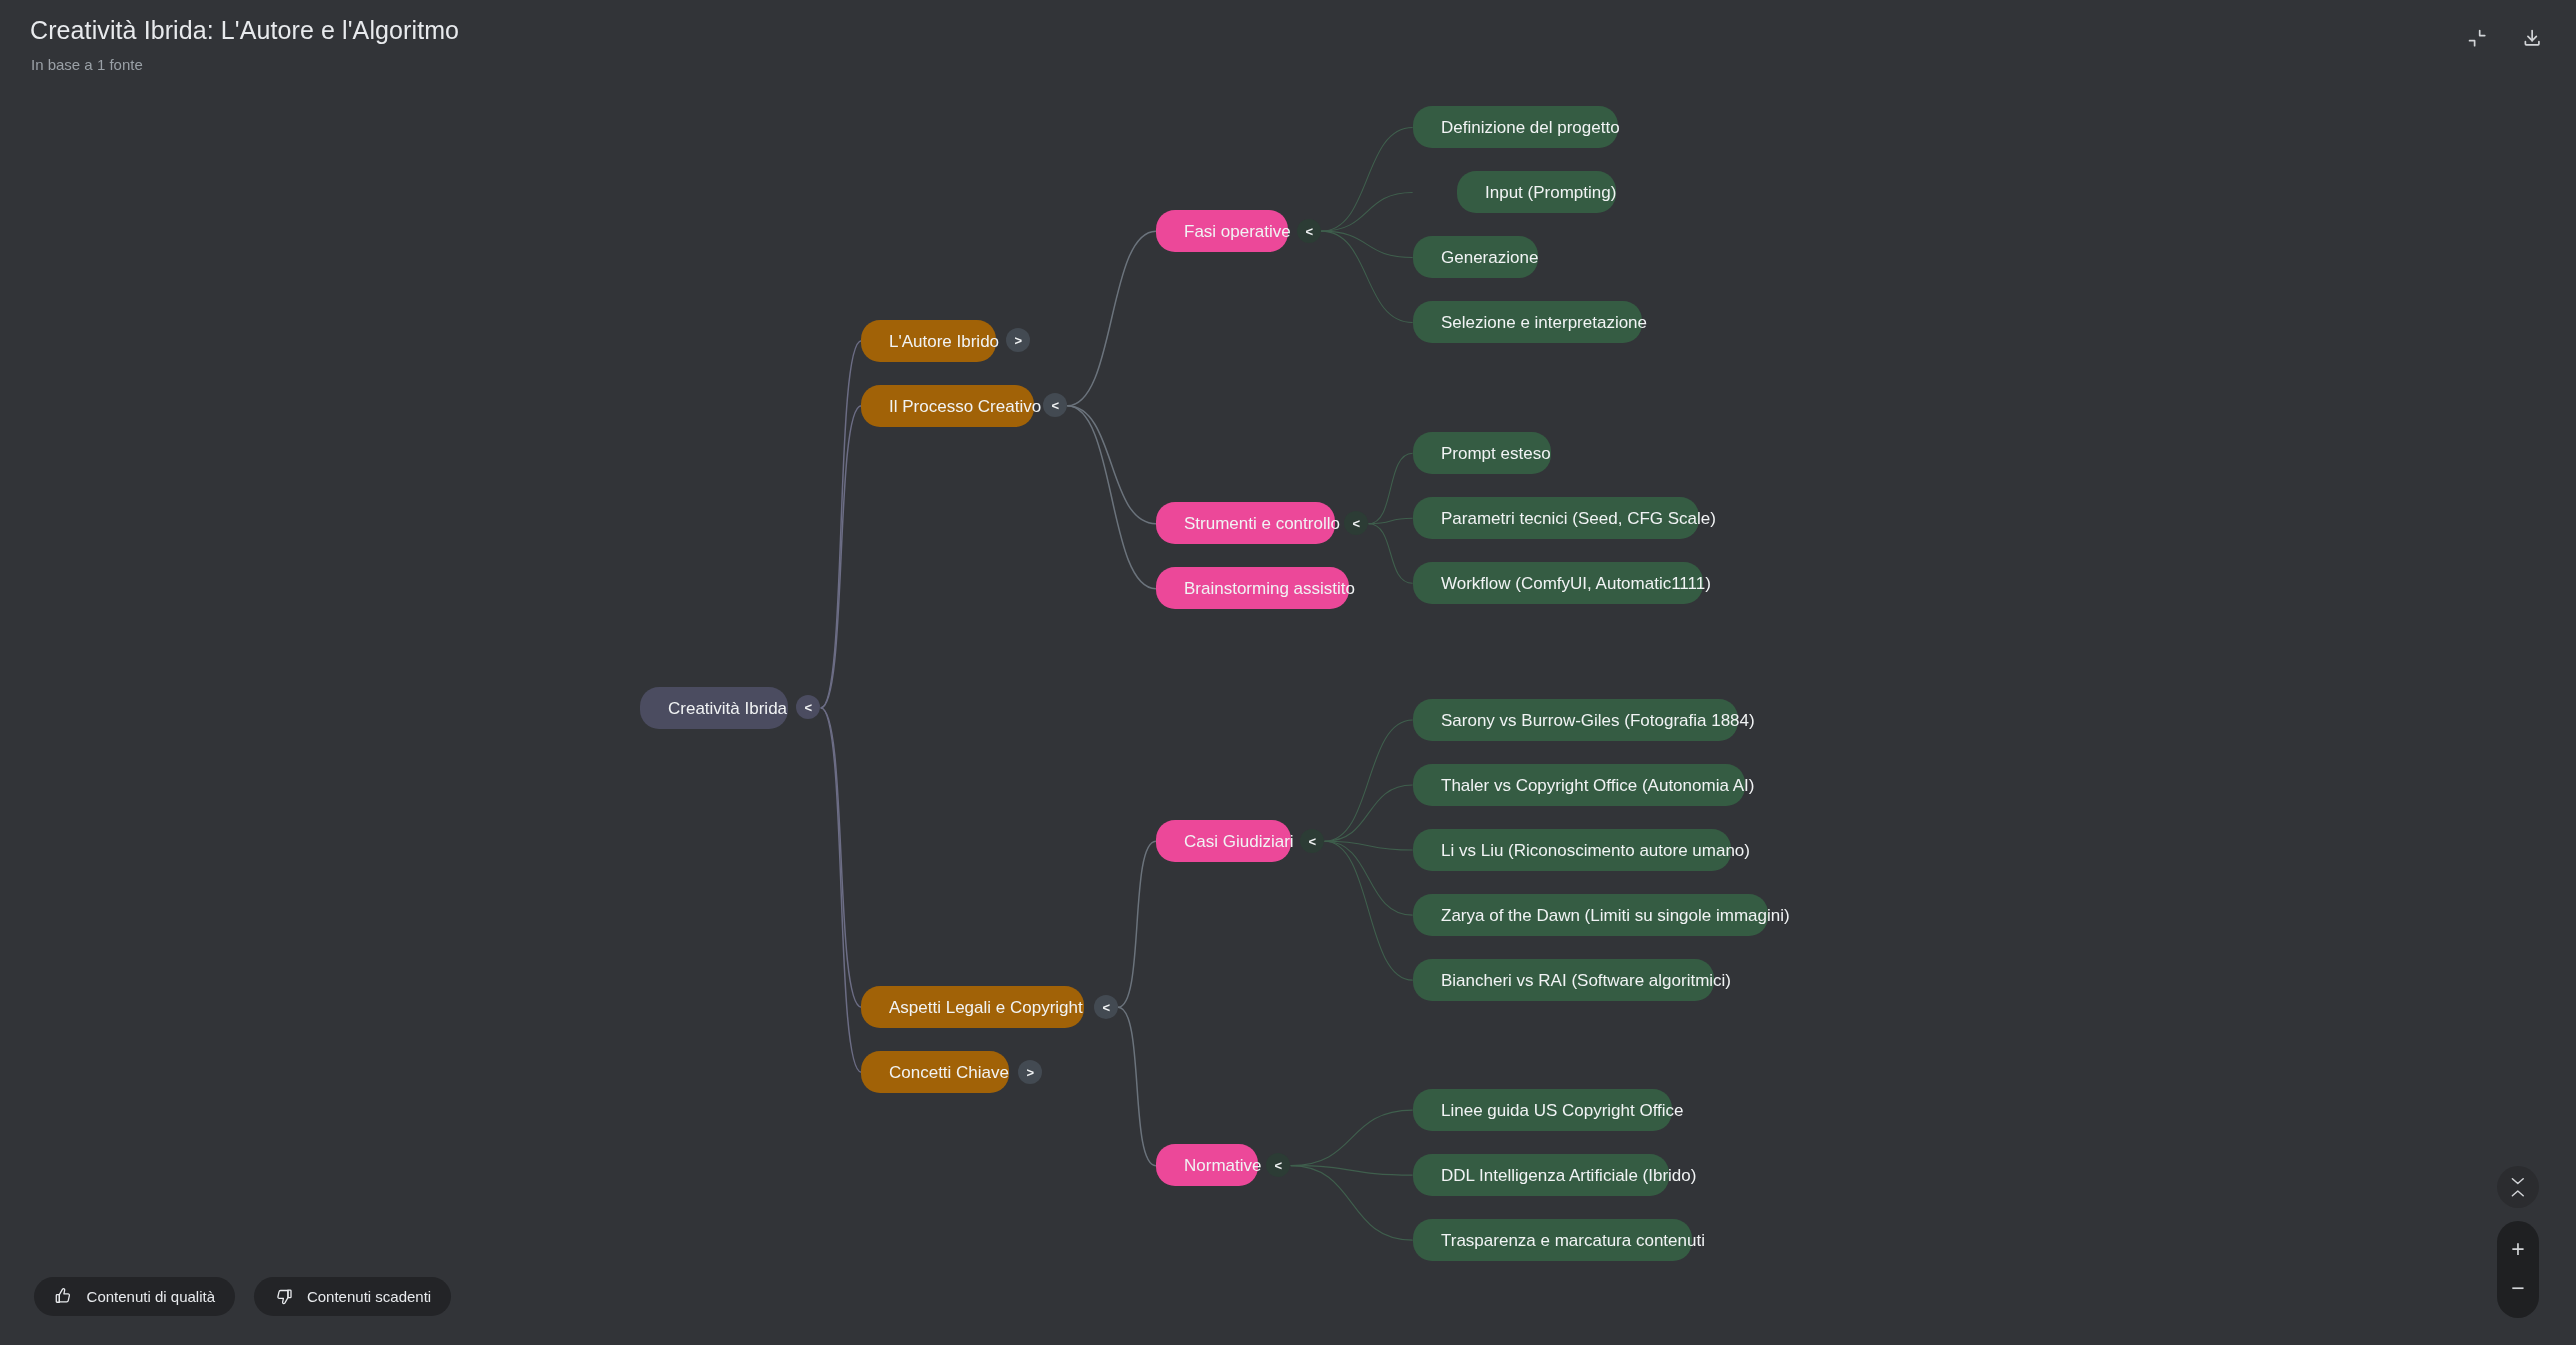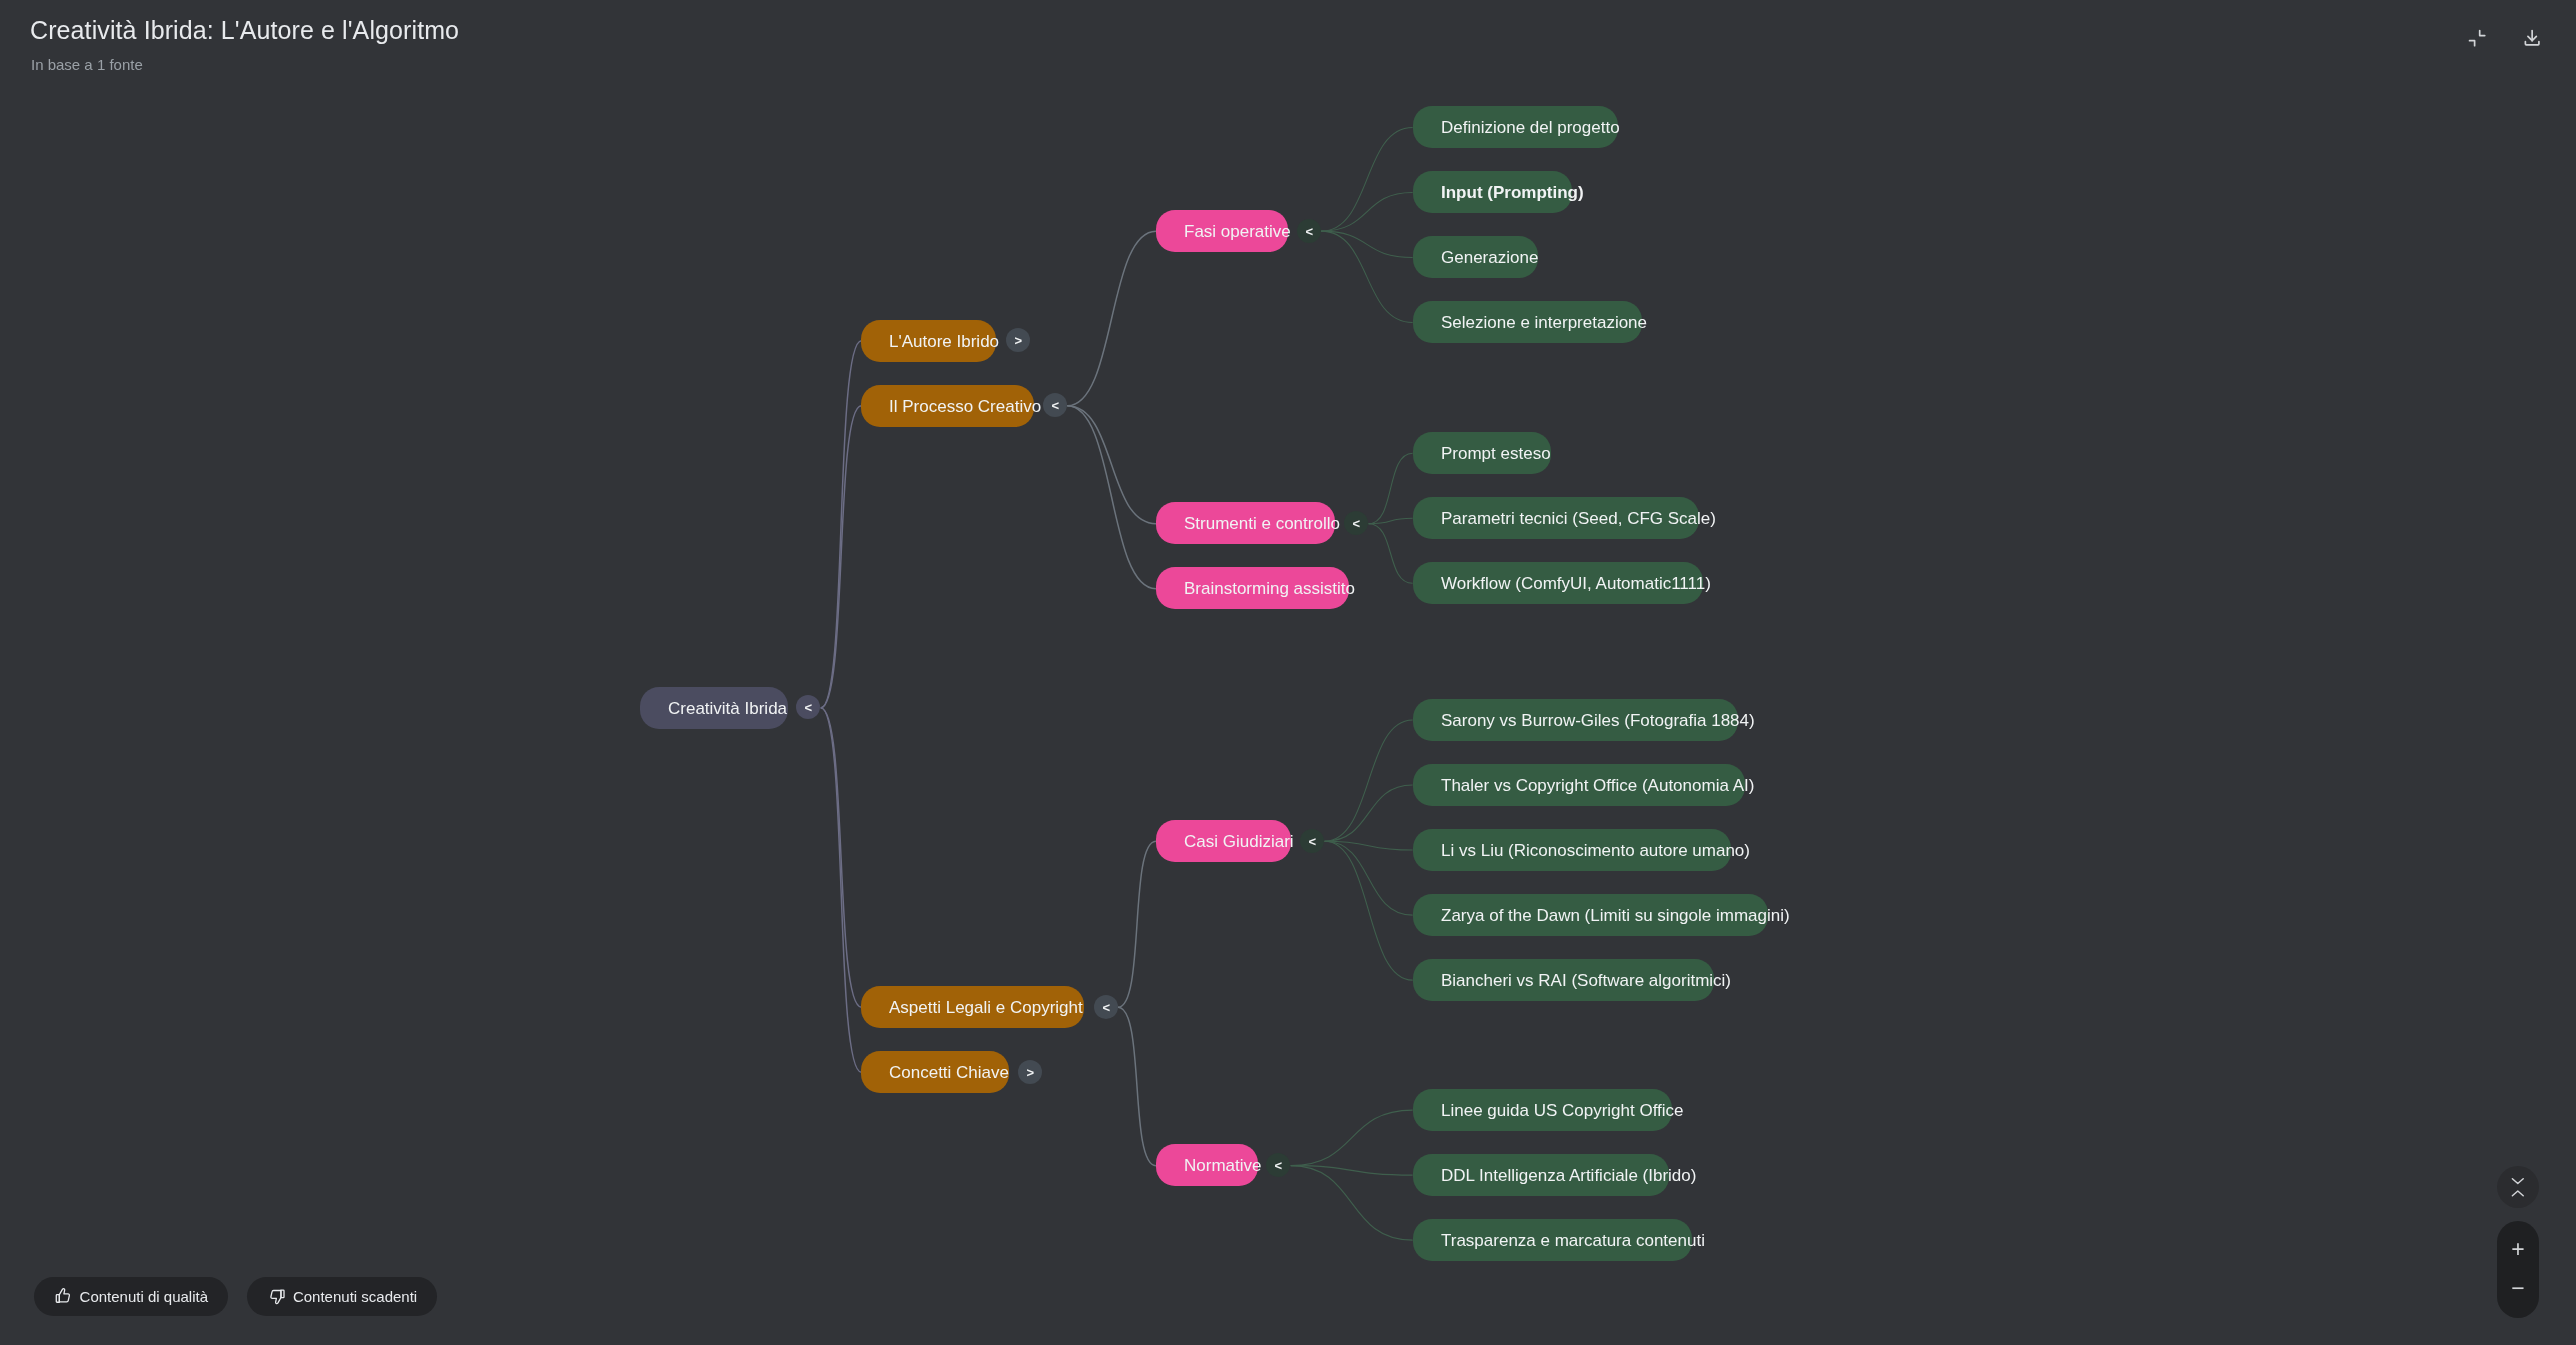--- a/index.html
+++ b/index.html
@@ -59,21 +59,21 @@
     cursor: pointer; user-select: none;
     font-family: "Liberation Sans", sans-serif;
   }
   .toggle.t1 { background: #4b4c60; }
   .toggle.t2 { background: #434a52; }
   .toggle.t3 { background: #2c3c35; }
 
   
   .feedback { position: absolute; left: 34px; bottom: 30.5px; display: flex; gap: 19px; z-index: 30; }
   .fb-btn {
-    display: flex; align-items: center; gap: 7px;
+    display: flex; align-items: center; gap: 14px;
     height: 39px; padding: 0 20.3px;
     background: #232427; border-radius: 19.6px;
     color: #e8eaed; font-size: 15px; cursor: pointer; white-space: nowrap; justify-content: center;
   }
   .fb-btn svg { width: 18.3px; height: 18.3px; flex: none; display: block; }
 
   
   .zoom-controls {
     position: absolute; right: 37px; bottom: 28.4px;
     display: flex; flex-direction: column; align-items: center; gap: 12.2px; z-index: 30;
@@ -183,21 +183,21 @@
         <span>Casi Giudiziari</span>
       </div>
       <div class="toggle t3" style="left: 1300px; top: 829px;">&lt;</div>
       <div class="node lvl3" style="left: 1156px; top: 1144px; width: 102px;">
         <span>Normative</span>
       </div>
       <div class="toggle t3" style="left: 1266px; top: 1153px;">&lt;</div>
       <div class="node leaf" style="left: 1413px; top: 106px; width: 205px;">
         <span>Definizione del progetto</span>
       </div>
-      <div class="node leaf" style="left: 1413px; top: 171px; width: 159px; font-weight: bold;">
+      <div class="node leaf" style="left: 1457px; top: 171px; width: 159px;">
         <span>Input (Prompting)</span>
       </div>
       <div class="node leaf" style="left: 1413px; top: 236px; width: 125px;">
         <span>Generazione</span>
       </div>
       <div class="node leaf" style="left: 1413px; top: 301px; width: 229px;">
         <span>Selezione e interpretazione</span>
       </div>
       <div class="node leaf" style="left: 1413px; top: 432px; width: 138px;">
         <span>Prompt esteso</span>

